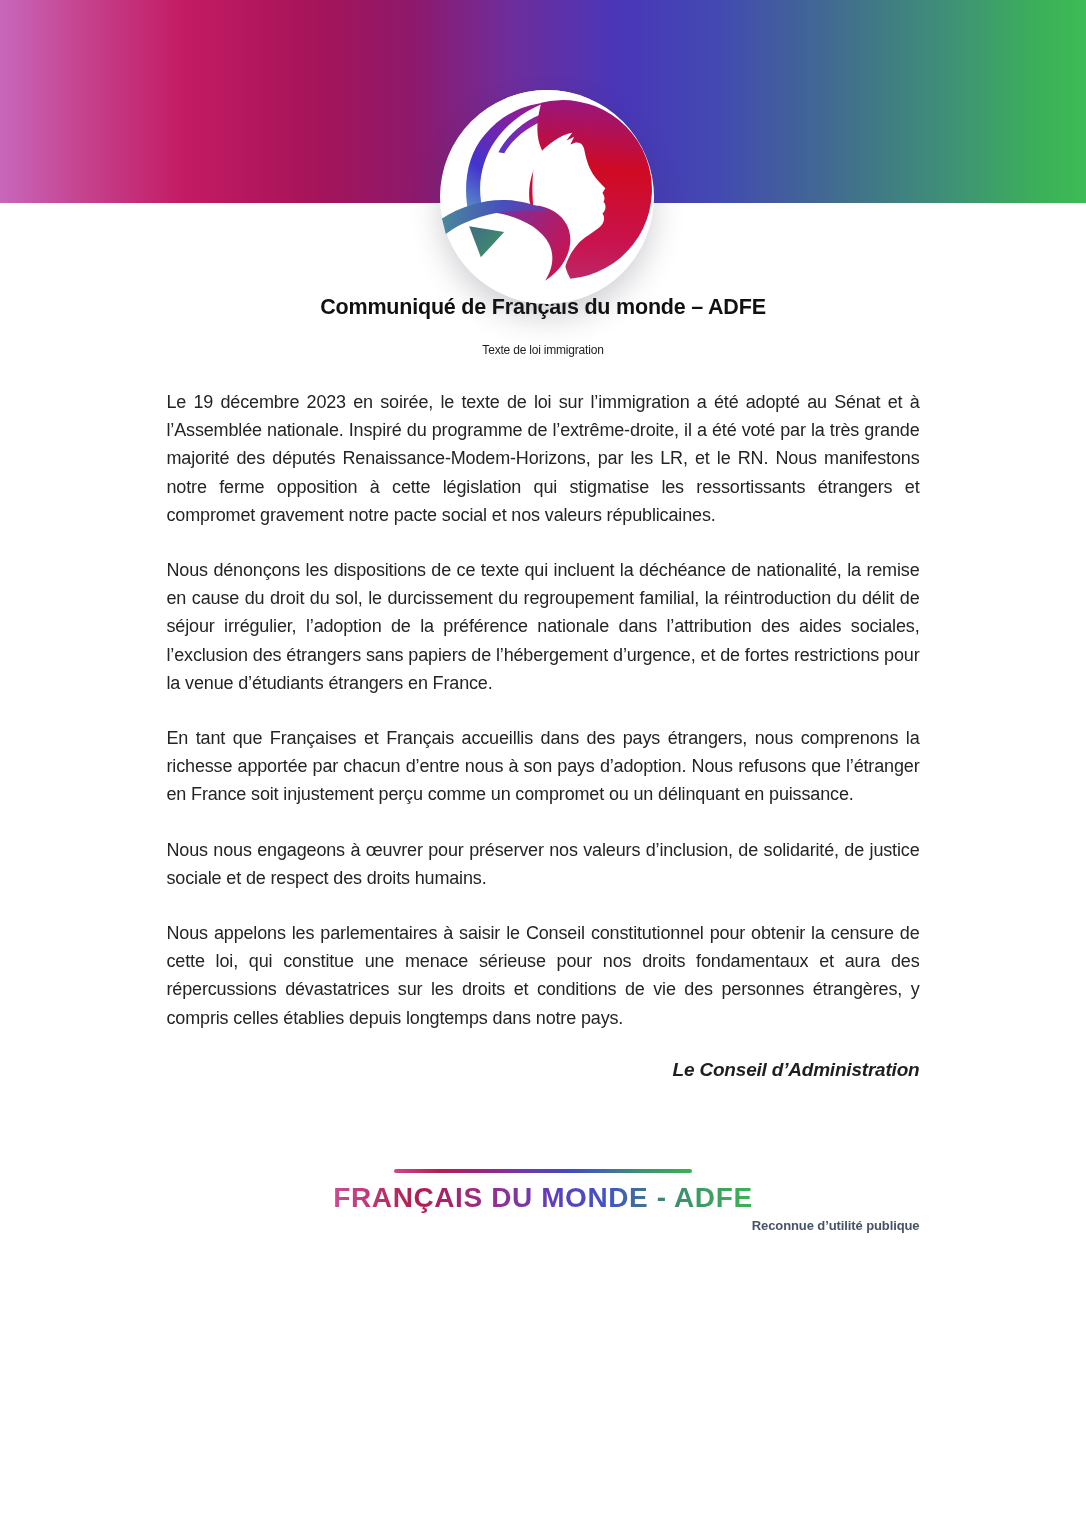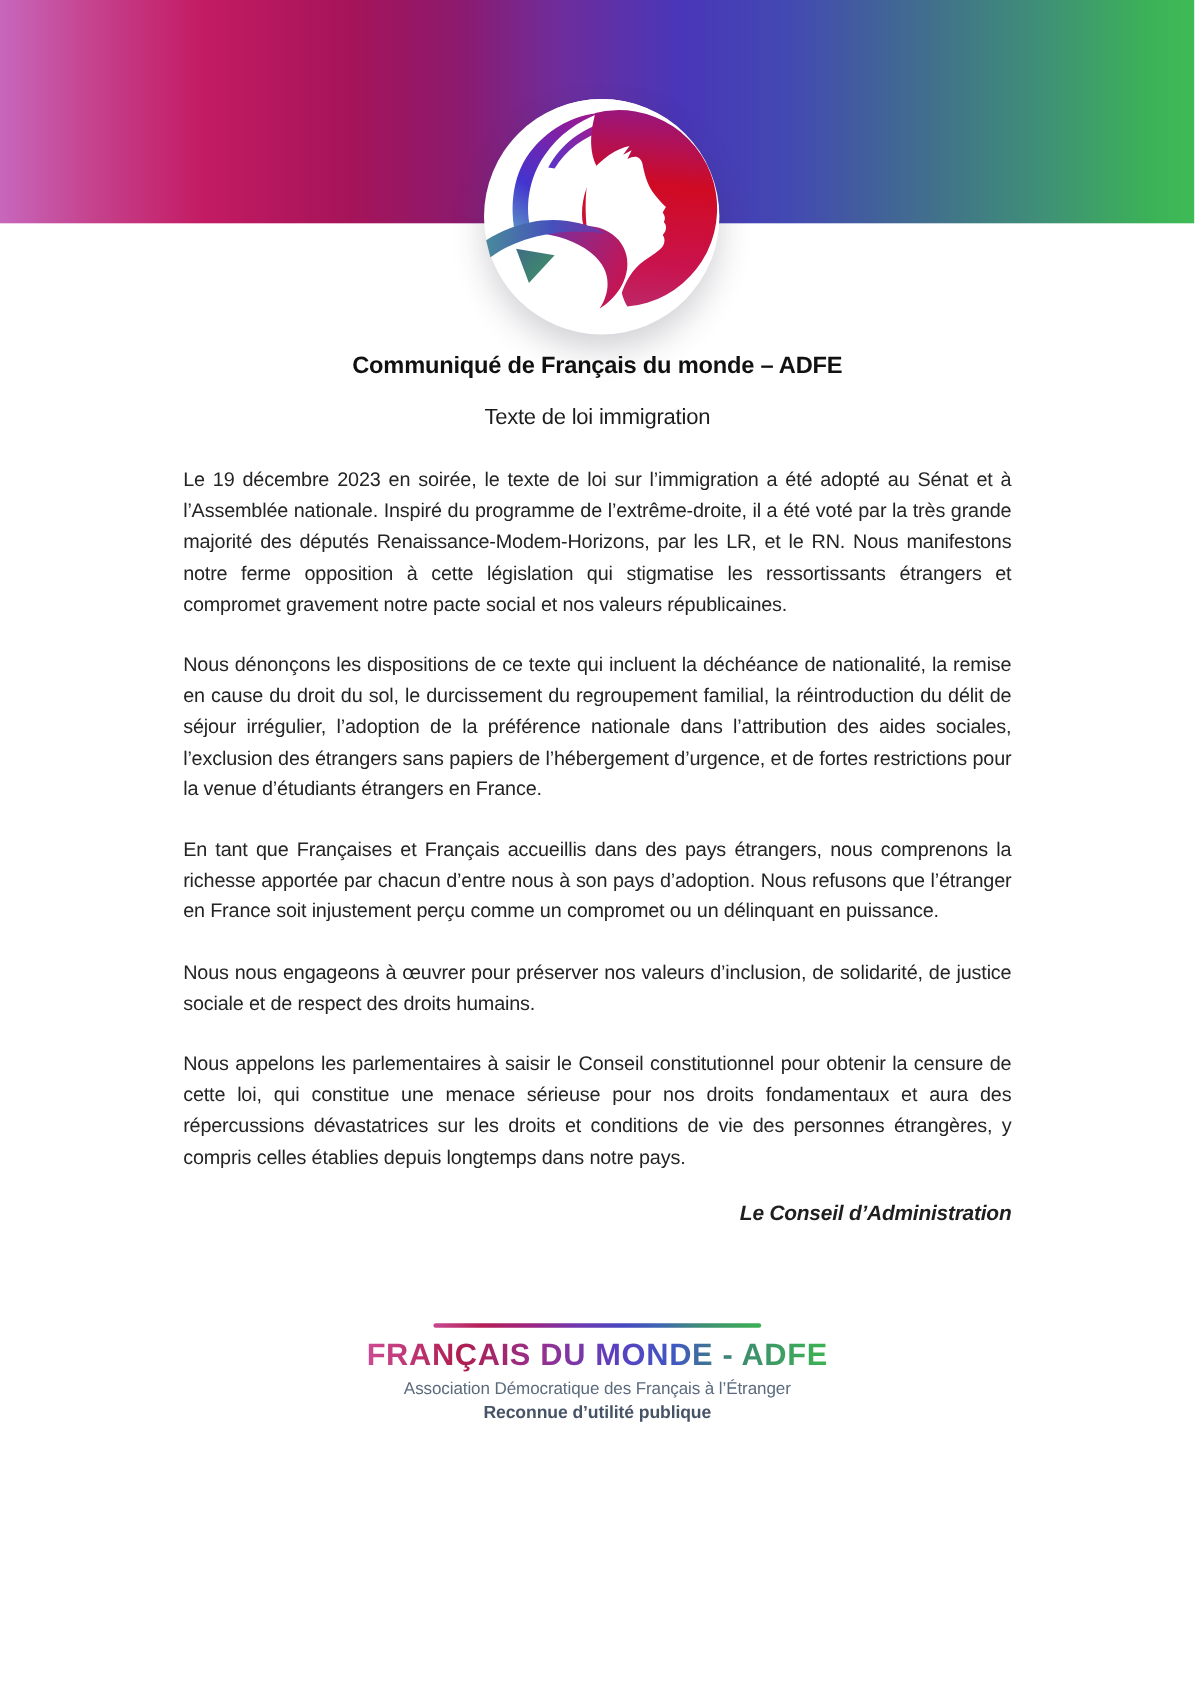--- a/index.html
+++ b/index.html
@@ -42,31 +42,31 @@
   }
   .logo-circle svg { width: 214px; height: 214px; display: block; }
 
   
   .content {
     width: 753px;
     margin: 0 auto;
     padding: 0;
   }
   .doc-title {
-    margin: 117px 0 0 0;
+    margin: 92px 0 0 0;
     text-align: center;
     font-size: 21.5px;
     font-weight: bold;
     color: #111111;
     letter-spacing: -0.2px;
   }
   .doc-subtitle {
     margin: 23px 0 31px 0;
     text-align: center;
-    font-size: 20px;
+    font-size: 12px;
     font-weight: normal;
     color: #1c1c1c;
     letter-spacing: -0.2px;
   }
   .para {
     margin: 0 0 27px 0;
     font-size: 18px;
     line-height: 28.2px;
     text-align: justify;
     letter-spacing: -0.15px;
@@ -109,24 +109,25 @@
     color: transparent;
   }
   .assoc {
     margin-top: 6px;
     font-size: 15.5px;
     color: #5b6b7d;
     letter-spacing: -0.1px;
   }
   .status {
     margin-top: 4px;
-    font-size: 16px;
+    font-size: 13px;
     font-weight: bold;
     color: #475366;
     letter-spacing: -0.1px;
+    text-align: right;
   }
 </style>
 </head>
 <body>
 
 <div class="page">
 
   <header class="banner"></header>
 
   <div class="logo-circle">
@@ -215,18 +216,17 @@
     <p class="para">Nous dénonçons les dispositions de ce texte qui incluent la déchéance de nationalité, la remise en cause du droit du sol, le durcissement du regroupement familial, la réintroduction du délit de séjour irrégulier, l’adoption de la préférence nationale dans l’attribution des aides sociales, l’exclusion des étrangers sans papiers de l’hébergement d’urgence, et de fortes restrictions pour la venue d’étudiants étrangers en France.</p>
     <p class="para">En tant que Françaises et Français accueillis dans des pays étrangers, nous comprenons la richesse apportée par chacun d’entre nous à son pays d’adoption. Nous refusons que l’étranger en France soit injustement perçu comme un compromet ou un délinquant en puissance.</p>
     <p class="para">Nous nous engageons à œuvrer pour préserver nos valeurs d’inclusion, de solidarité, de justice sociale et de respect des droits humains.</p>
     <p class="para">Nous appelons les parlementaires à saisir le Conseil constitutionnel pour obtenir la censure de cette loi, qui constitue une menace sérieuse pour nos droits fondamentaux et aura des répercussions dévastatrices sur les droits et conditions de vie des personnes étrangères, y compris celles établies depuis longtemps dans notre pays.</p>
 
     <p class="signature">Le Conseil d’Administration</p>
 
     <footer class="footer">
       <div class="grad-line"></div>
       <div class="wordmark">FRANÇAIS DU MONDE - ADFE</div>
-      <div class="assoc">Association Démocratique des Français à l’Étranger</div>
       <div class="status">Reconnue d’utilité publique</div>
     </footer>
   </main>
 
 </div>
 
 </body></html>

